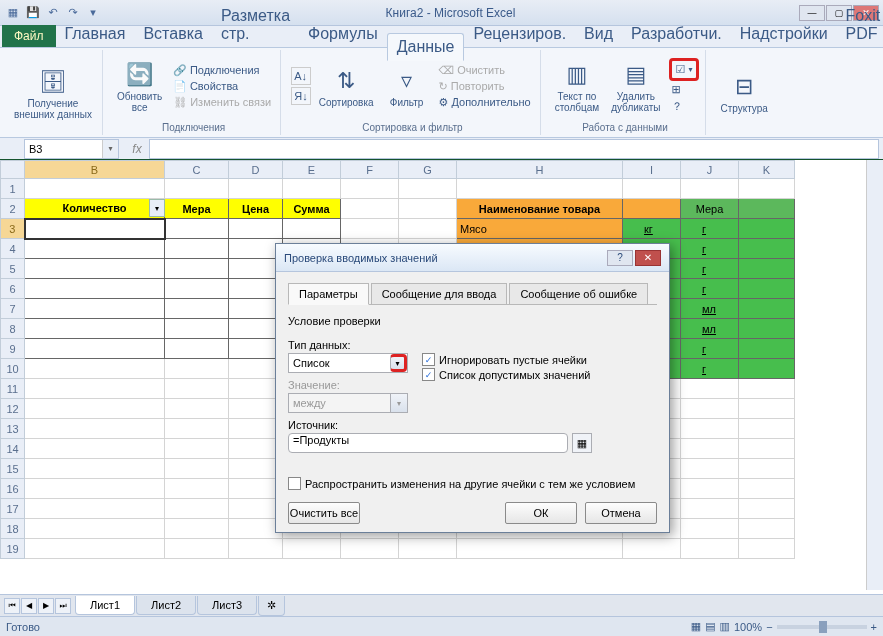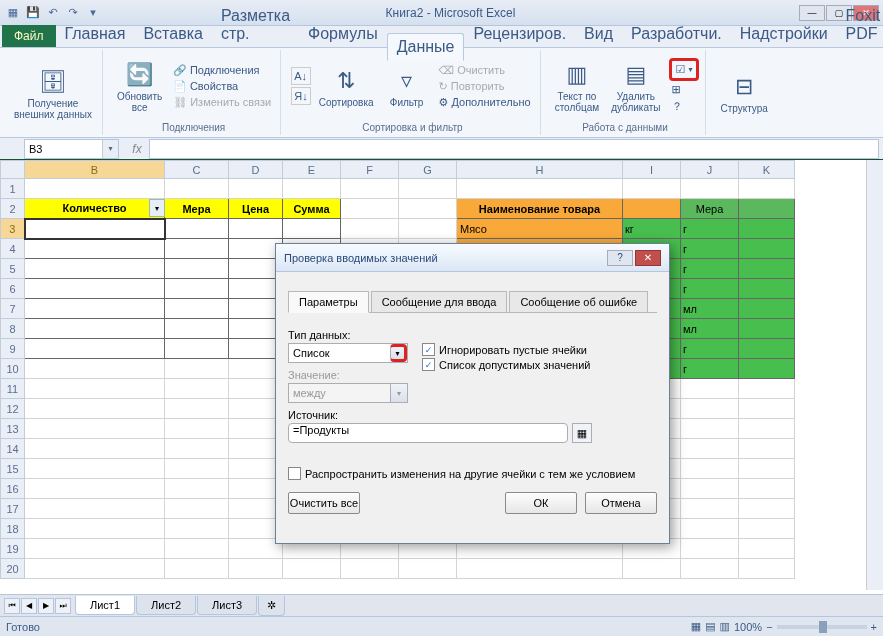--- a/index.html
+++ b/index.html
@@ -45,34 +45,34 @@
 .gridwrap { position: relative; height: 430px; overflow: hidden; background: #fff; }
 .grid { border-collapse: collapse; position: relative; }
 .colhead { background: #e9eef7; border: 1px solid #c2cdd9; text-align: center; font-size: 11px; color: #5a6f8e; height: 18px; }
 .colhead.active { background: #f6d796; color: #8a6a1a; }
 .rowhead { background: #e9eef7; border: 1px solid #c2cdd9; text-align: center; font-size: 11px; color: #5a6f8e; width: 24px; }
 .rowhead.active { background: #f6d796; color: #8a6a1a; }
 .cell { border: 1px solid #d4d4d4; height: 20px; padding: 0 2px; font-size: 11px; }
 .th-yellow { background: #ffff00; font-weight: bold; text-align: center; border: 1px solid #666 !important; }
 .th-orange { background: #f9a93a; font-weight: bold; text-align: center; border: 1px solid #666 !important; color: #000; }
 .th-green { background: #4caf50; background: #5cb85c; text-align: center; border: 1px solid #666 !important; color: #000; }
-.gcell { background: #4caf50; background: #47be4d; border: 1px solid #666 !important; color: #000; padding-left: 2px; }
+.gcell { background: #4caf50; background: #47be4d; border: 1px solid #666 !important; color: #000; padding-left: 21px; text-decoration: underline; }
 .ocell { background: #f9a93a; border: 1px solid #666 !important; padding-left: 3px; }
 .bcell { border: 1px solid #666 !important; background: #fff; }
 .selcell { border: 2px solid #333 !important; background: #fff; }
 .ddarrow { position: absolute; width: 16px; height: 18px; background: #e8eef7; border: 1px solid #9ba; display: flex; align-items: center; justify-content: center; font-size: 8px; cursor: pointer; }
 
 
 .dialog { position: absolute; left: 275px; top: 243px; width: 395px; background: #f0f0f0; border: 1px solid #6b7f99; box-shadow: 3px 3px 12px rgba(0,0,0,0.4); }
 .dlg-title { height: 28px; background: linear-gradient(#f7fbff,#dbe7f5); display: flex; align-items: center; padding: 12px 8px; color: #2a4a7a; font-size: 12px; border-bottom: 1px solid #b5c5dd; }
 .dlg-title .sp { flex: 1; }
 .dlg-title .tb { width: 26px; height: 16px; display: flex; align-items: center; justify-content: center; margin-left: 2px; font-size: 10px; }
 .dlg-title .tb.help { background: #e0e6f0; border: 1px solid #aab; }
 .dlg-title .tb.close { background: #c0504d; color: #fff; border: 1px solid #933; }
-.dlg-body { padding: 10px 12px 29px; margin-top: 8px; }
+.dlg-body { padding: 10px 12px 8px; }
 .dlg-tabs { display: flex; border-bottom: 1px solid #b8b8b8; margin-bottom: 10px; }
 .dlg-tab { padding: 4px 10px; border: 1px solid #b8b8b8; background: #e8e8e8; margin-right: 2px; position: relative; top: 1px; cursor: pointer; font-size: 11px; }
 .dlg-tab.active { background: #f9f9f9; border-bottom: 1px solid #f9f9f9; }
 .fieldset-lbl { font-size: 11px; margin-bottom: 6px; }
 .lbl { font-size: 11px; margin: 6px 0 2px; display: block; }
 .lbl.dis { color: #999; }
 .sel { width: 120px; height: 20px; border: 1px solid #abadb3; background: #fff; display: flex; align-items: center; padding: 0 4px; position: relative; font-size: 11px; }
 .sel.dis { color: #999; background: #f4f4f4; }
 .sel .sd { position: absolute; right: 0; top: 0; width: 17px; height: 100%; background: linear-gradient(#f0f3f8,#d9e1ec); border-left: 1px solid #abadb3; display: flex; align-items: center; justify-content: center; font-size: 8px; }
 .row2 { display: flex; align-items: flex-start; gap: 14px; }
@@ -509,33 +509,20 @@
           <td class="cell"></td>
           <td class="cell"></td>
           <td class="cell"></td>
           <td class="cell"></td>
           <td class="cell"></td>
           <td class="cell"></td>
           <td class="cell"></td>
           <td class="cell"></td>
           <td class="cell"></td>
         </tr>
-        <tr>
-          <td class="rowhead">20</td>
-          <td class="cell"></td>
-          <td class="cell"></td>
-          <td class="cell"></td>
-          <td class="cell"></td>
-          <td class="cell"></td>
-          <td class="cell"></td>
-          <td class="cell"></td>
-          <td class="cell"></td>
-          <td class="cell"></td>
-          <td class="cell"></td>
-        </tr>
       </tbody>
     </table>
 <div class="ddarrow" style="left:149px; top:39px;">▾</div>
 <div class="vscroll"></div>
 </div>
 
 <div class="sheettabs">
   <div class="stnav">
     <div class="n">⏮</div>
     <div class="n">◀</div>
@@ -570,20 +557,21 @@
     <div class="sp"></div>
     <div class="tb help">?</div>
     <div class="tb close">✕</div>
   </div>
   <div class="dlg-body">
     <div class="dlg-tabs">
       <div class="dlg-tab active">Параметры</div>
       <div class="dlg-tab">Сообщение для ввода</div>
       <div class="dlg-tab">Сообщение об ошибке</div>
     </div>
+    <div class="fieldset-lbl">Условие проверки</div>
 
     <div class="row2">
       <div>
         <span class="lbl">Тип данных:</span>
         <div class="sel">
           <span>Список</span>
           <div class="sd red-box">▾</div>
         </div>
         <span class="lbl dis">Значение:</span>
         <div class="sel dis">

